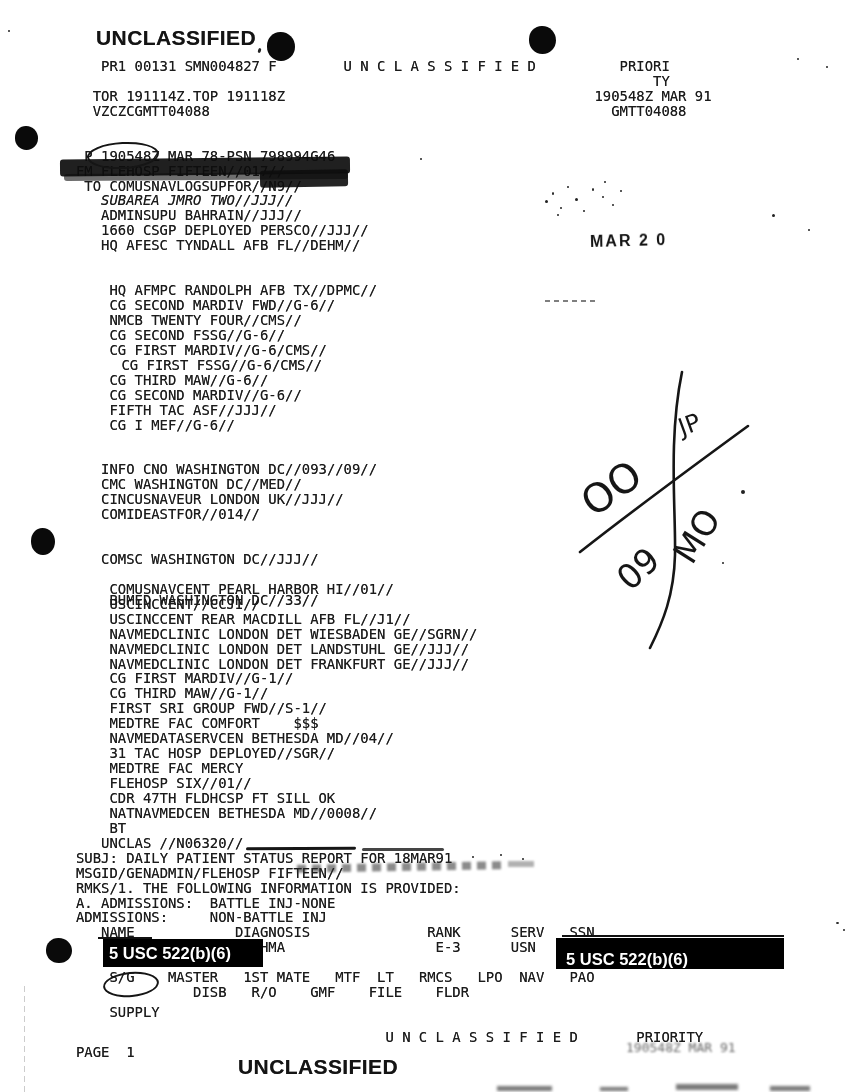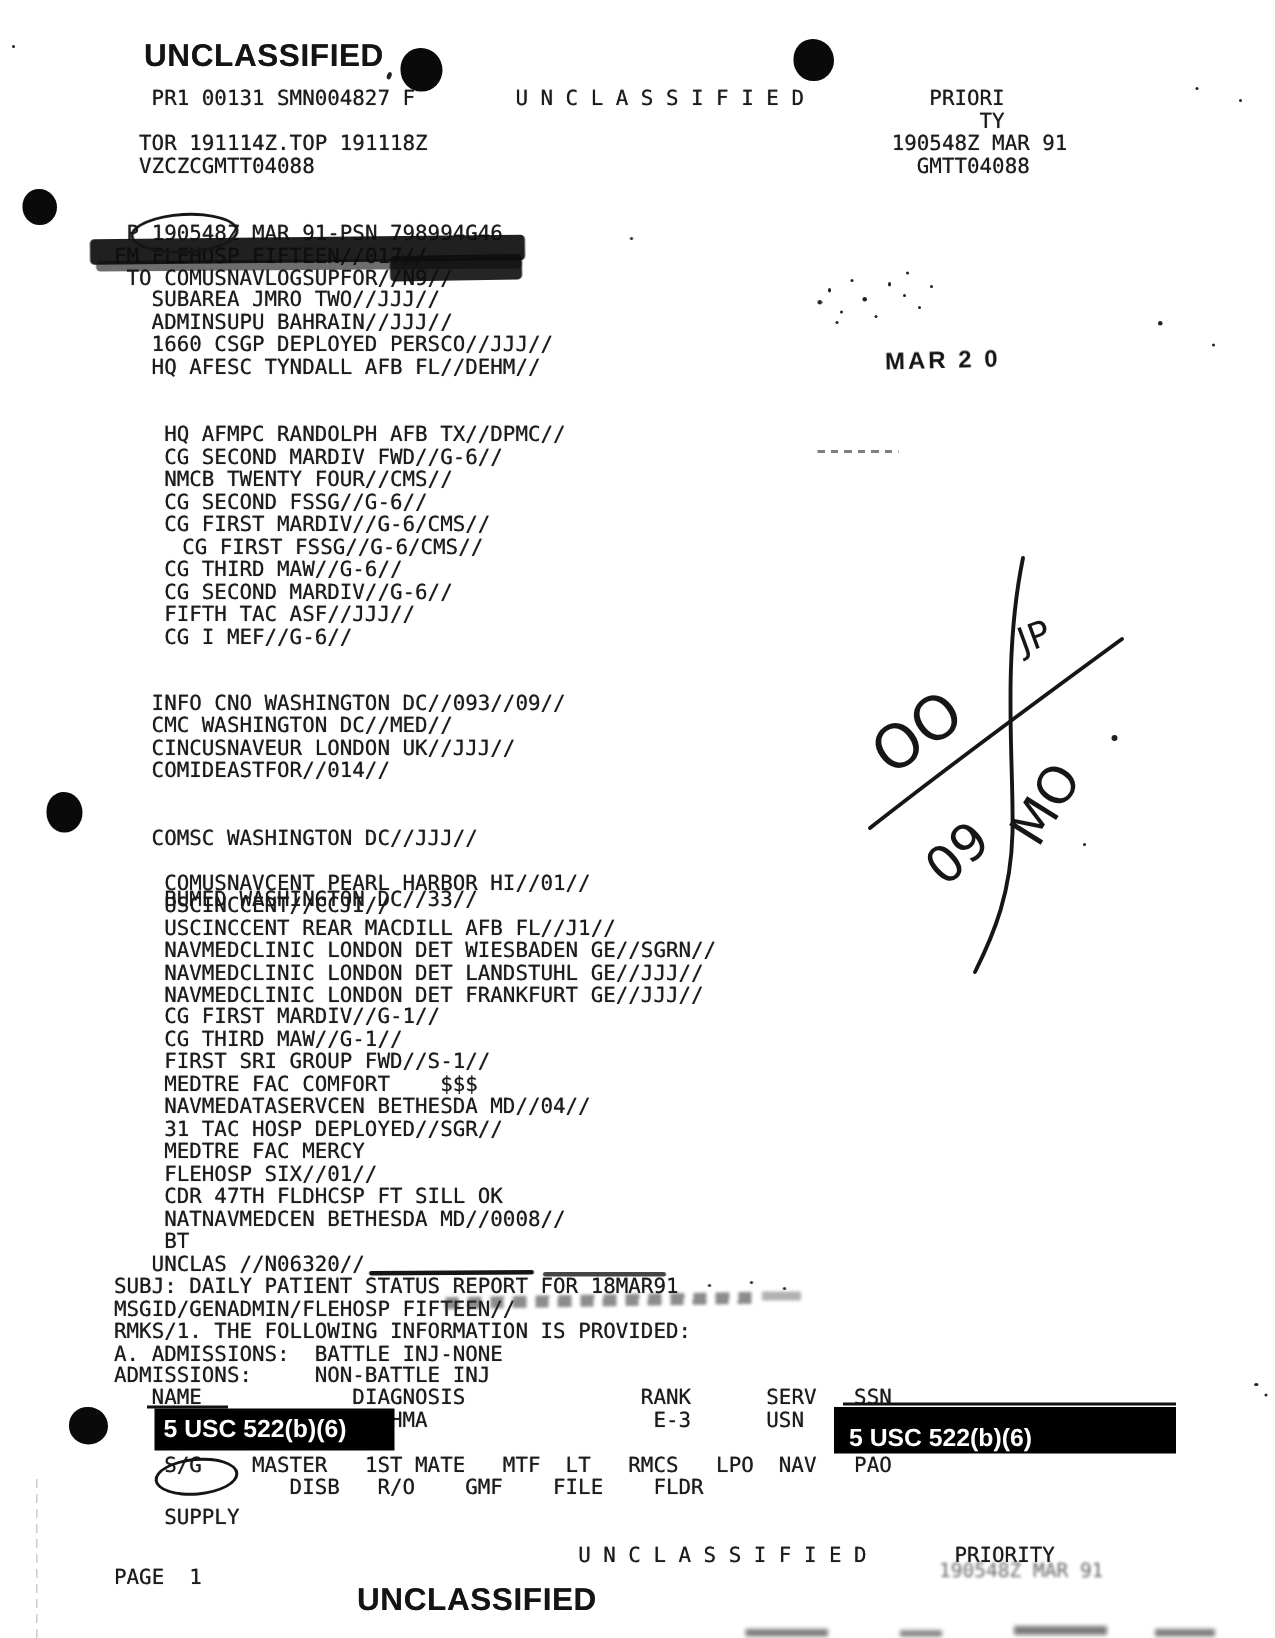--- a/index.html
+++ b/index.html
@@ -51,24 +51,24 @@
   <div class="abs banner" style="left:96px;top:26px;">UNCLASSIFIED</div>
   <div class="abs banner" style="left:238px;top:1055px;">UNCLASSIFIED</div>
 
   <div class="abs monoblock">
       <div class="mline"><span style="left: 3ch;">PR1 00131 SMN004827 F</span><span style="left: 32ch;">U N C L A S S I F I E D</span><span style="left: 65ch;">PRIORI</span></div>
       <div class="mline"><span style="left: 69ch;">TY</span></div>
       <div class="mline"><span style="left: 2ch;">TOR 191114Z.TOP 191118Z</span><span style="left: 62ch;">190548Z MAR 91</span></div>
       <div class="mline"><span style="left: 2ch;">VZCZCGMTT04088</span><span style="left: 64ch;">GMTT04088</span></div>
       <div class="mline"></div>
       <div class="mline"></div>
-      <div class="mline"><span style="left: 1ch;">P 190548Z MAR 91-PSN 798994G46</span></div>
+      <div class="mline"><span style="left: 1ch;">P 190548Z MAR 78-PSN 798994G46</span></div>
       <div class="mline"><span style="left: 0ch;">FM FLEHOSP FIFTEEN//017//</span></div>
       <div class="mline"><span style="left: 1ch;">TO COMUSNAVLOGSUPFOR//N9//</span></div>
-      <div class="mline"><span style="left: 3ch;">SUBAREA JMRO TWO//JJJ//</span></div>
+      <div class="mline"><span style="left: 3ch; font-style: italic;">SUBAREA JMRO TWO//JJJ//</span></div>
       <div class="mline"><span style="left: 3ch;">ADMINSUPU BAHRAIN//JJJ//</span></div>
       <div class="mline"><span style="left: 3ch;">1660 CSGP DEPLOYED PERSCO//JJJ//</span></div>
       <div class="mline"><span style="left: 3ch;">HQ AFESC TYNDALL AFB FL//DEHM//</span></div>
       <div class="mline"></div>
       <div class="mline"></div>
       <div class="mline"><span style="left: 4ch;">HQ AFMPC RANDOLPH AFB TX//DPMC//</span></div>
       <div class="mline"><span style="left: 4ch;">CG SECOND MARDIV FWD//G-6//</span></div>
       <div class="mline"><span style="left: 4ch;">NMCB TWENTY FOUR//CMS//</span></div>
       <div class="mline"><span style="left: 4ch;">CG SECOND FSSG//G-6//</span></div>
       <div class="mline"><span style="left: 4ch;">CG FIRST MARDIV//G-6/CMS//</span></div>

